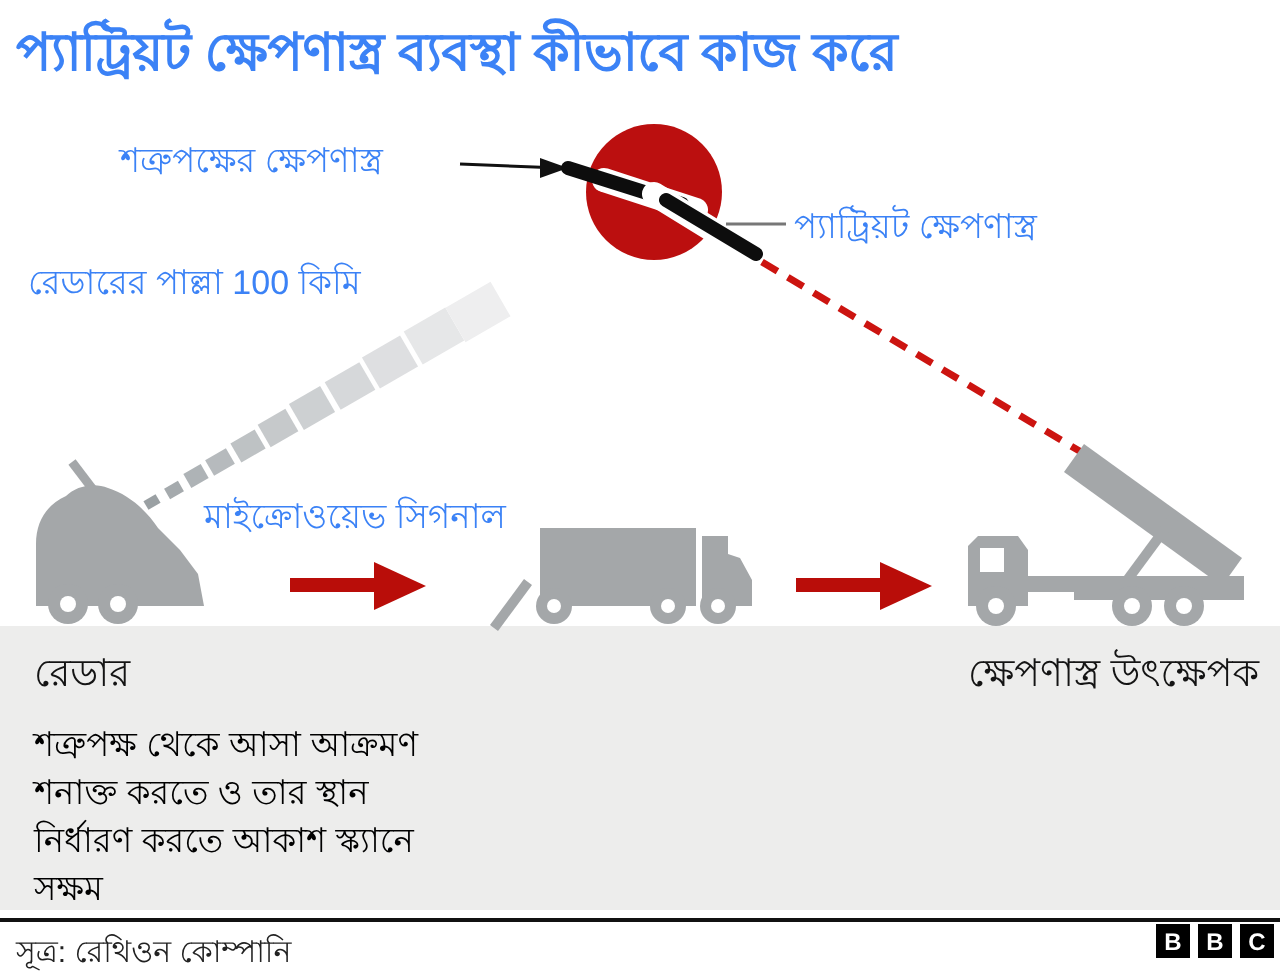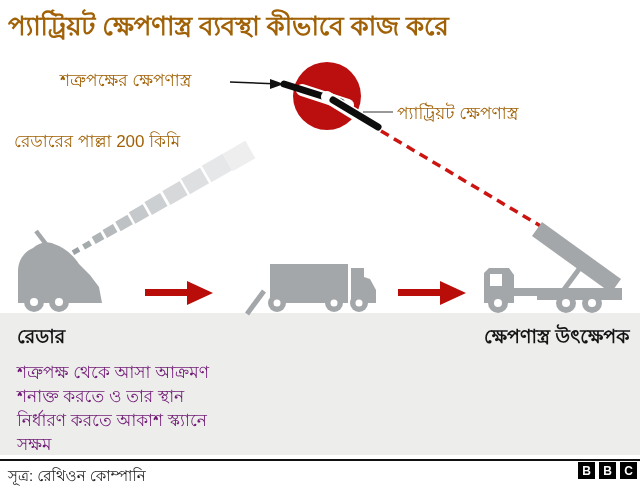--- a/index.html
+++ b/index.html
@@ -1,32 +1,32 @@
 <!DOCTYPE html>
 <html><head>
 <meta charset="utf-8">
 <style>
   html,body{margin:0;padding:0;}
   body{font-family:"Liberation Sans",sans-serif;background:#ffffff;}
   .stage{position:relative;width:640px;height:486px;background:#ffffff;overflow:hidden;}
   .panel{position:absolute;left:0;top:313px;width:640px;height:142px;background:#ededec;}
   .gfx{position:absolute;left:0;top:0;width:640px;height:486px;}
-  .txt{position:absolute;color:#a16207;}
+  .txt{position:absolute;color:#3b82f6;}
   .title{left:8px;top:6px;font-size:26px;font-weight:bold;white-space:nowrap;letter-spacing:-0.2px;}
   .lbl{font-size:17px;white-space:nowrap;}
   .lbl-enemy{left:60px;top:67px;}
   .lbl-patriot{left:397px;top:100px;}
   .lbl-range{left:14px;top:128px;}
   .lbl-microwave{left:102px;top:245px;}
   .col{position:absolute;top:322px;}
   .col1{left:17px;width:202px;}
   .col2{left:233px;width:208px;}
   .col3{left:448px;width:186px;margin-left:36px;}
-  .col h3{margin:0 0 7px 0;font-size:19px;font-weight:bold;color:#141414;}
-  .col p{margin:0;font-size:17px;line-height:24px;color:#701a75;}
+  .col h3{margin:0 0 7px 0;font-size:19px;font-weight:normal;color:#141414;}
+  .col p{margin:0;font-size:17px;line-height:24px;color:#000000;}
   .footer-line{position:absolute;left:0;top:459px;width:640px;height:2px;background:#111111;}
   .source{left:8px;top:464px;font-size:15px;color:#222222;white-space:nowrap;}
   .bbc{position:absolute;left:578px;top:462px;display:flex;gap:4px;}
   .bbc .blk{width:17px;height:17px;background:#000000;color:#ffffff;font-weight:bold;
             font-size:12px;display:flex;align-items:center;justify-content:center;
             font-family:"Liberation Sans",sans-serif;}
 </style>
 </head>
 <body>
 
@@ -112,21 +112,22 @@
         <circle cx="566" cy="303" r="4" fill="#ffffff"></circle>
       <circle cx="592" cy="303" r="10"></circle>
         <circle cx="592" cy="303" r="4" fill="#ffffff"></circle>
     </g>
   </svg>
 
   <div class="txt title">প্যাট্রিয়ট ক্ষেপণাস্ত্র ব্যবস্থা কীভাবে কাজ করে</div>
 
   <div class="txt lbl lbl-patriot">প্যাট্রিয়ট ক্ষেপণাস্ত্র</div>
   <div class="txt lbl lbl-enemy">শত্রুপক্ষের ক্ষেপণাস্ত্র</div>
-  <div class="txt lbl lbl-range">রেডারের পাল্লা 200 কিমি</div>
+  <div class="txt lbl lbl-range">রেডারের পাল্লা 100 কিমি</div>
+  <div class="txt lbl lbl-microwave">মাইক্রোওয়েভ সিগনাল</div>
 
   <div class="col col1">
     <h3>রেডার</h3>
     <p>শত্রুপক্ষ থেকে আসা আক্রমণ শনাক্ত করতে ও তার স্থান নির্ধারণ করতে আকাশ স্ক্যানে সক্ষম</p>
   </div>
   <div class="col col2">
   </div>
   <div class="col col3">
     <h3>ক্ষেপণাস্ত্র উৎক্ষেপক</h3>
   </div>

